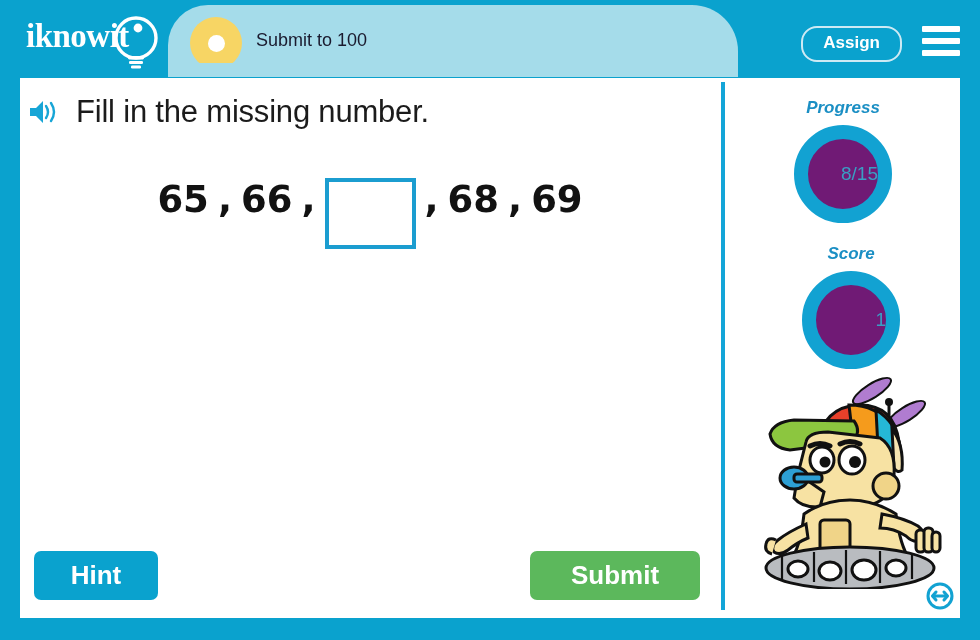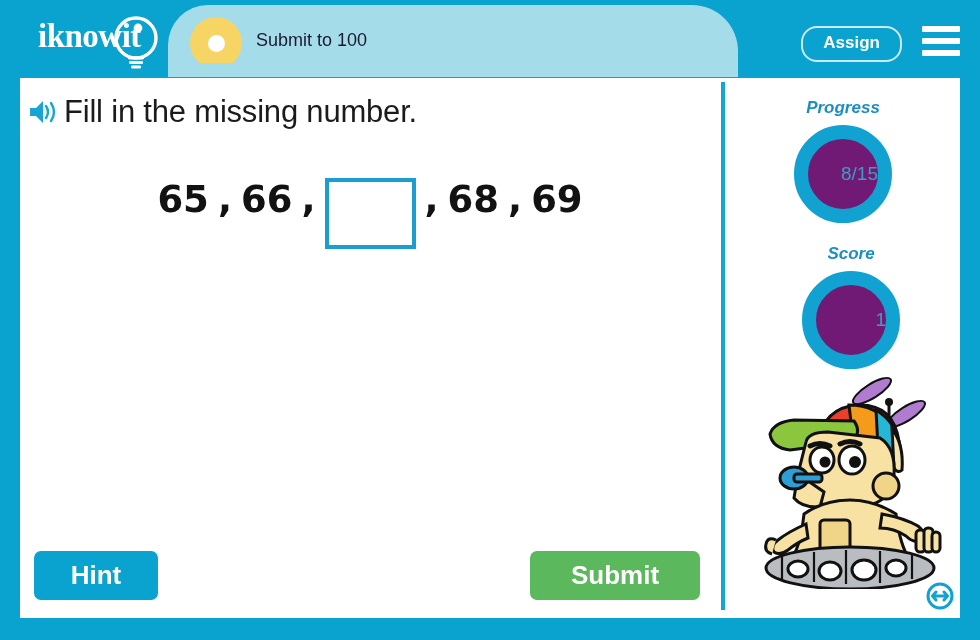--- a/index.html
+++ b/index.html
@@ -25,21 +25,21 @@
   }
 
   #logo {
     position: absolute;
     left: 22px; top: 13px;
     width: 145px; height: 56px;
     color: #ffffff;
   }
   #logo-text {
     position: absolute;
-    left: 16px; top: 5px;
+    left: 4px; top: 5px;
     font-family: "Liberation Serif", serif;
     font-weight: bold;
     font-size: 33px;
     letter-spacing: -0.5px;
     color: #ffffff;
     white-space: nowrap;
   }
   #bulb-icon { position: absolute; left: 86px; top: 2px; }
 
   
@@ -113,21 +113,21 @@
     width: 940px; height: 540px;
     background: #ffffff;
   }
 
   
   #question-row {
     position: absolute;
     left: 8px; top: 16px;
     display: flex;
     align-items: center;
-    gap: 4px;
+    gap: 16px;
   }
   #speaker-icon { flex: none; }
   #question-text {
     font-size: 31px;
     color: #1b1b1b;
     letter-spacing: -0.2px;
     white-space: nowrap;
   }
 
   

